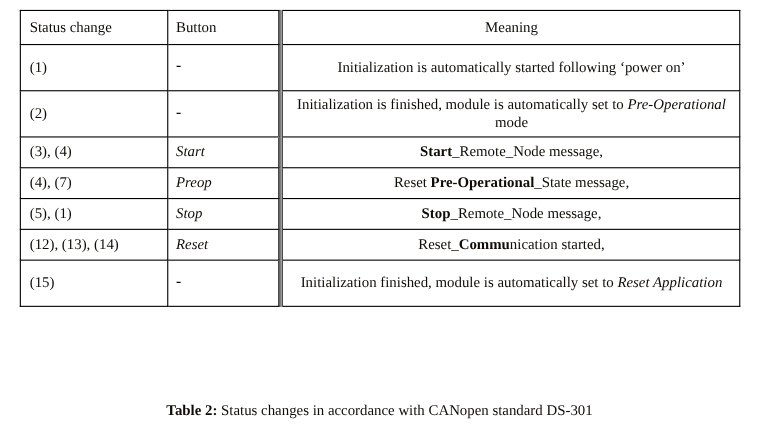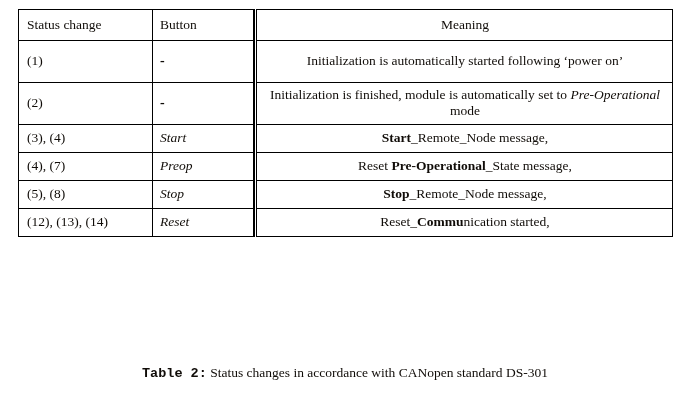--- a/index.html
+++ b/index.html
@@ -77,21 +77,21 @@
   
   .caption {
     position: absolute;
     left: 0;
     top: 365px;
     width: 690px;
     text-align: center;
     font-size: 13.5px;
     line-height: 1.2;
   }
-  .caption .cap-label { font-weight: bold; font-family: Liberation Mono, monospace; }
+  .caption .cap-label { font-weight: bold; }
 </style>
 </head>
 <body>
 
 <div class="page">
 
   <div class="table-wrap">
     <table class="status-table">
       <colgroup>
         <col class="c-status">
@@ -120,28 +120,33 @@
             <td class="col-status">(3), (4)</td>
             <td class="col-button"><span class="btn-val">Start</span></td>
             <td class="col-meaning"><span class="b">Start</span><span>_Remote_Node message,</span></td>
           </tr>
           <tr class="r-short">
             <td class="col-status">(4), (7)</td>
             <td class="col-button"><span class="btn-val">Preop</span></td>
             <td class="col-meaning"><span>Reset </span><span class="b">Pre-Operational</span><span>_State message,</span></td>
           </tr>
           <tr class="r-short">
-            <td class="col-status">(5), (8)</td>
+            <td class="col-status">(5), (1)</td>
             <td class="col-button"><span class="btn-val">Stop</span></td>
             <td class="col-meaning"><span class="b">Stop</span><span>_Remote_Node message,</span></td>
           </tr>
           <tr class="r-short">
             <td class="col-status">(12), (13), (14)</td>
             <td class="col-button"><span class="btn-val">Reset</span></td>
             <td class="col-meaning"><span>Reset_</span><span class="b">Commu</span><span>nication started,</span></td>
+          </tr>
+          <tr class="r-tall">
+            <td class="col-status">(15)</td>
+            <td class="col-button"><span class="dash">-</span></td>
+            <td class="col-meaning"><span>Initialization finished, module is automatically set to </span><span class="i">Reset Application</span></td>
           </tr>
         </tbody>
     </table>
   </div>
 
   <div class="caption">
     <span class="cap-label">Table 2:</span><span class="cap-text"> Status changes in accordance with CANopen standard DS-301</span>
   </div>
 
 </div>

